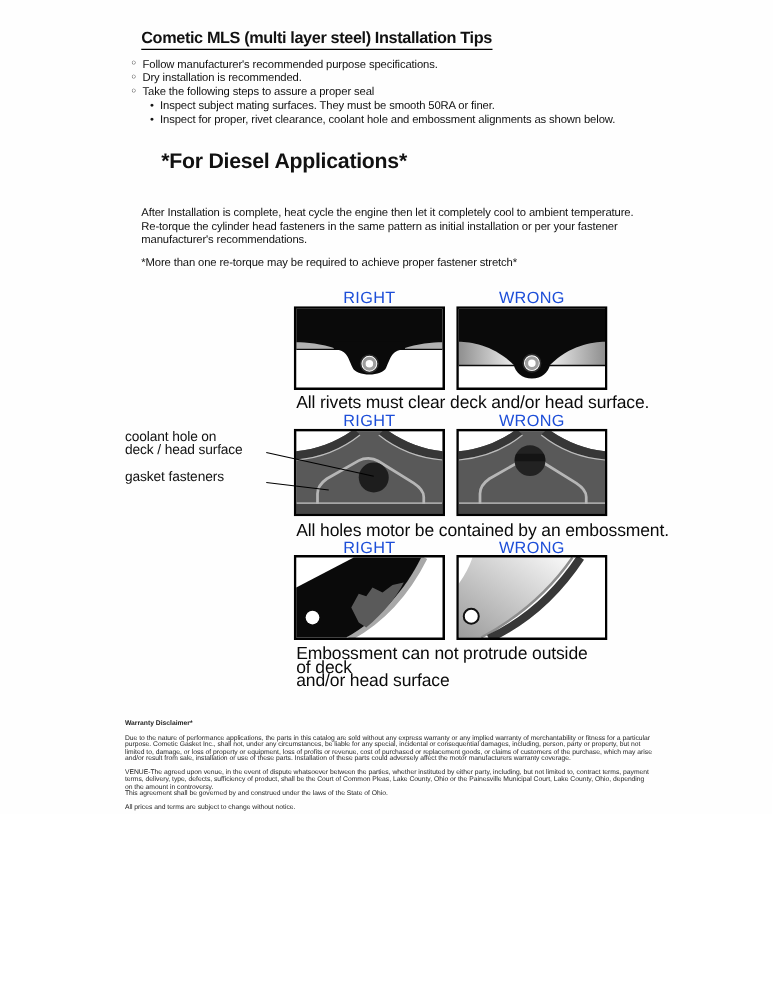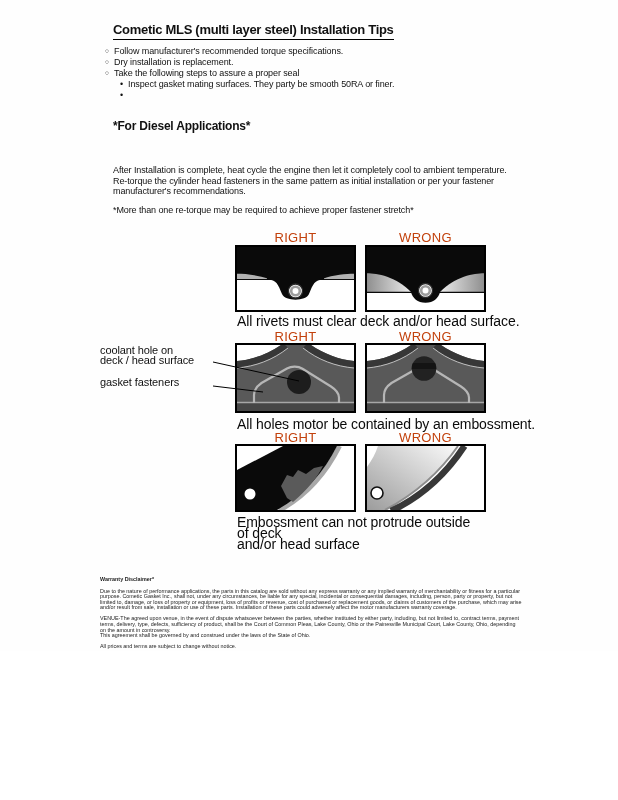--- a/index.html
+++ b/index.html
@@ -10,26 +10,26 @@
   .abs { position:absolute; }
   .title {
     left:113px; top:22px; font-size:13px; font-weight:700; letter-spacing:-0.3px;
     border-bottom:1.5px solid #000; padding-bottom:2px; display:inline-block; white-space:nowrap;
   }
   .bullets { left:105px; top:46px; font-size:9px; line-height:10.9px; width:430px; letter-spacing:-0.1px; }
   .b-row { display:flex; }
   .b-row.sub { margin-left:15px; }
   .b-mark1 { width:9px; font-size:6.5px; line-height:10.9px; flex:none; }
   .b-mark2 { width:8px; font-size:9px; line-height:10.9px; flex:none; }
-  .diesel-h { left:113px; top:119px; font-size:12px; font-weight:700; letter-spacing:-0.2px; white-space:nowrap; }
+  .diesel-h { left:129px; top:119px; font-size:17px; font-weight:700; letter-spacing:-0.2px; white-space:nowrap; }
   .body-p { font-size:9px; line-height:10.6px; letter-spacing:-0.1px; }
   .p1 { left:113px; top:135px; width:402px; }
   .p2 { left:113px; top:165px; width:404px; }
   .note { left:113px; top:205px; width:420px; }
-  .dlabel { width:121px; text-align:center; font-size:13px; letter-spacing:0.3px; color:#c2410c; white-space:nowrap; }
+  .dlabel { width:121px; text-align:center; font-size:13px; letter-spacing:0.3px; color:#1d4ed8; white-space:nowrap; }
   .dl-r1 { left:235px; top:230px; } .dl-w1 { left:365px; top:230px; }
   .dl-r2 { left:235px; top:329px; } .dl-w2 { left:365px; top:329px; }
   .dl-r3 { left:235px; top:430px; } .dl-w3 { left:365px; top:430px; }
   .img-r1 { left:235px; top:245px; } .img-w1 { left:365px; top:245px; }
   .img-r2 { left:235px; top:343px; } .img-w2 { left:365px; top:343px; }
   .img-r3 { left:235px; top:444px; } .img-w3 { left:365px; top:444px; }
   .caption { font-size:14px; letter-spacing:-0.1px; color:#0a0a0a; }
   .cap1 { left:237px; top:313px; white-space:nowrap; }
   .cap2 { left:237px; top:416px; white-space:nowrap; }
   .cap3 { left:237px; top:517px; white-space:pre-line; line-height:11px; width:240px; }
@@ -46,36 +46,37 @@
 </head>
 <body>
 
 <div class="page">
 
   <div class="abs title">Cometic MLS (multi layer steel) Installation Tips</div>
 
   <div class="abs bullets">
     <div class="b-row">
       <span class="b-mark1">○</span>
-      <span>Follow manufacturer's recommended torque specifications.</span>
+      <span>Follow manufacturer's recommended purpose specifications.</span>
     </div>
     <div class="b-row">
       <span class="b-mark1">○</span>
-      <span>Dry installation is replacement.</span>
+      <span>Dry installation is recommended.</span>
     </div>
     <div class="b-row">
       <span class="b-mark1">○</span>
       <span>Take the following steps to assure a proper seal</span>
     </div>
     <div class="b-row sub">
       <span class="b-mark2">•</span>
-      <span>Inspect gasket mating surfaces.  They party be smooth 50RA or finer.</span>
+      <span>Inspect subject mating surfaces.  They must be smooth 50RA or finer.</span>
     </div>
     <div class="b-row sub">
       <span class="b-mark2">•</span>
+      <span>Inspect for proper, rivet clearance, coolant hole and embossment alignments as shown below.</span>
     </div>
   </div>
 
   <div class="abs diesel-h">*For Diesel Applications*</div>
   <div class="abs body-p p2">After Installation is complete, heat cycle the engine then let it completely cool to ambient temperature. Re-torque the cylinder head fasteners in the same pattern as initial installation or per your fastener manufacturer's recommendations.</div>
   <div class="abs body-p note">*More than one re-torque may be required to achieve proper fastener stretch*</div>
 
   <div class="abs dlabel dl-r1">RIGHT</div>
   <div class="abs dlabel dl-w1">WRONG</div>
 

